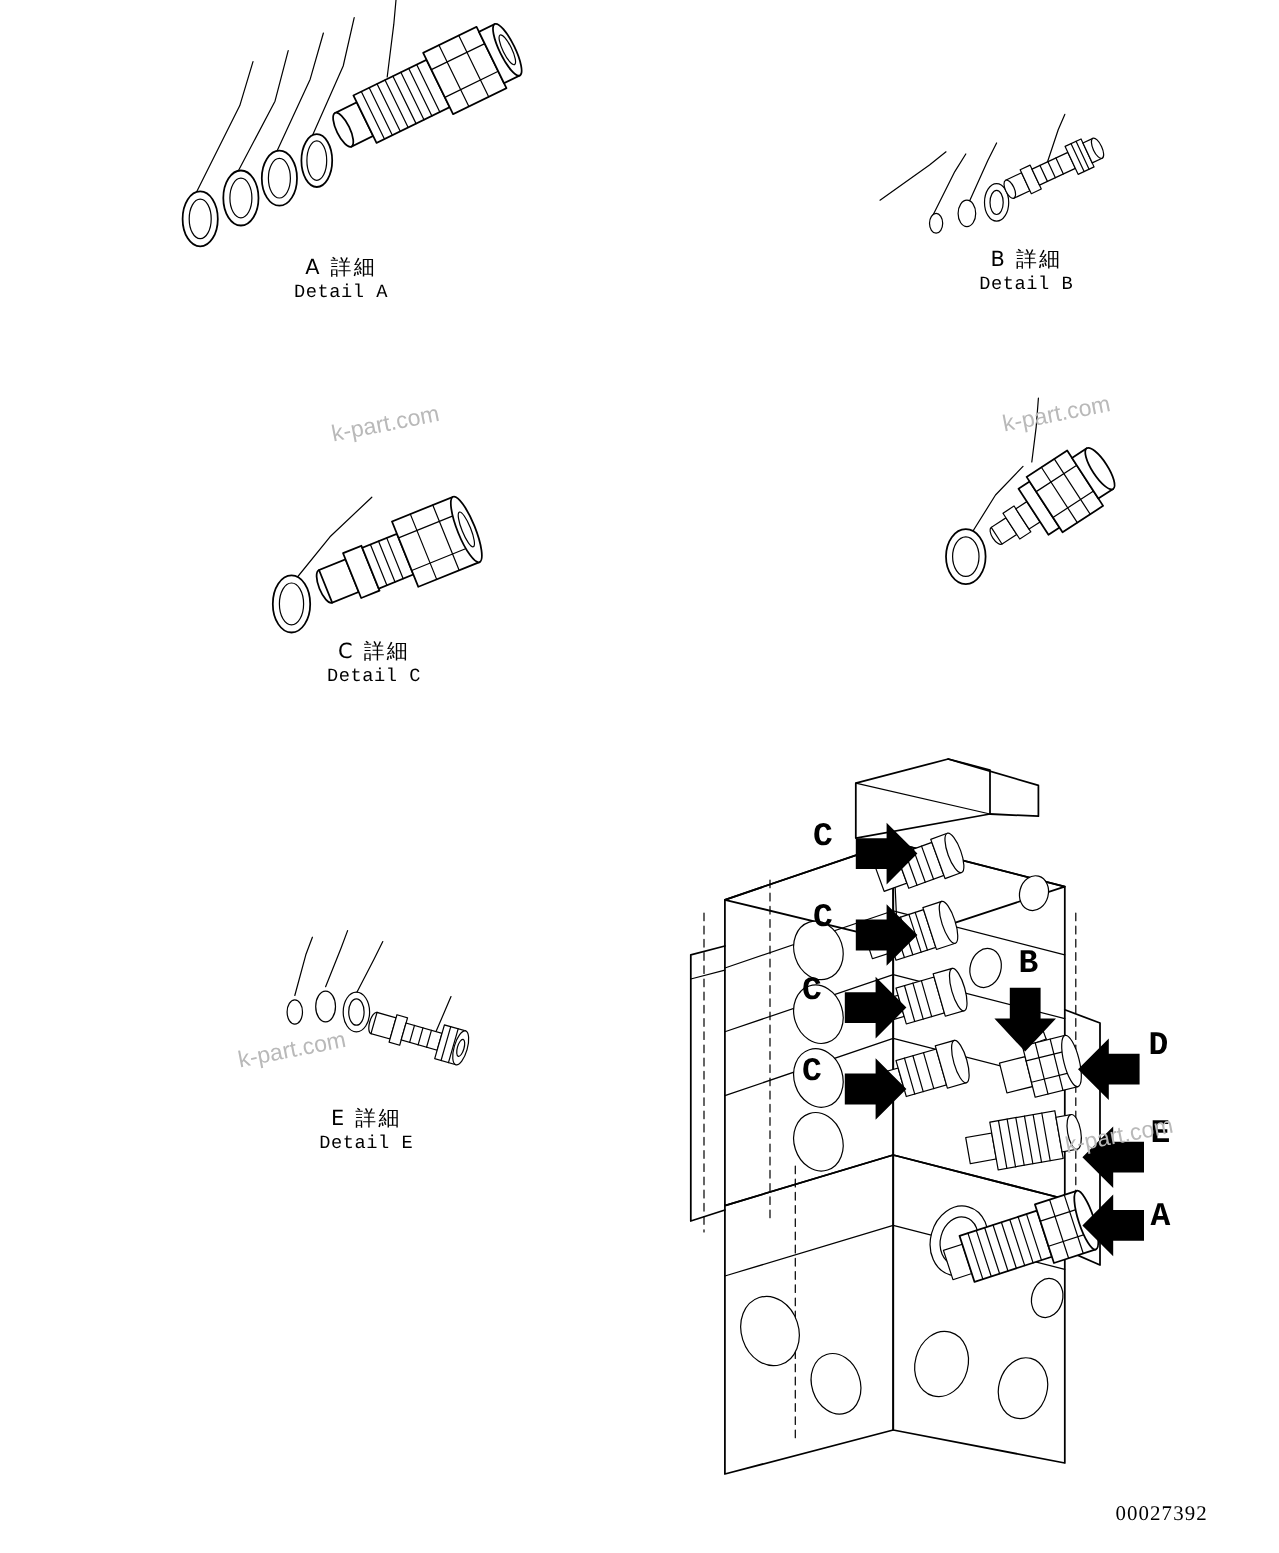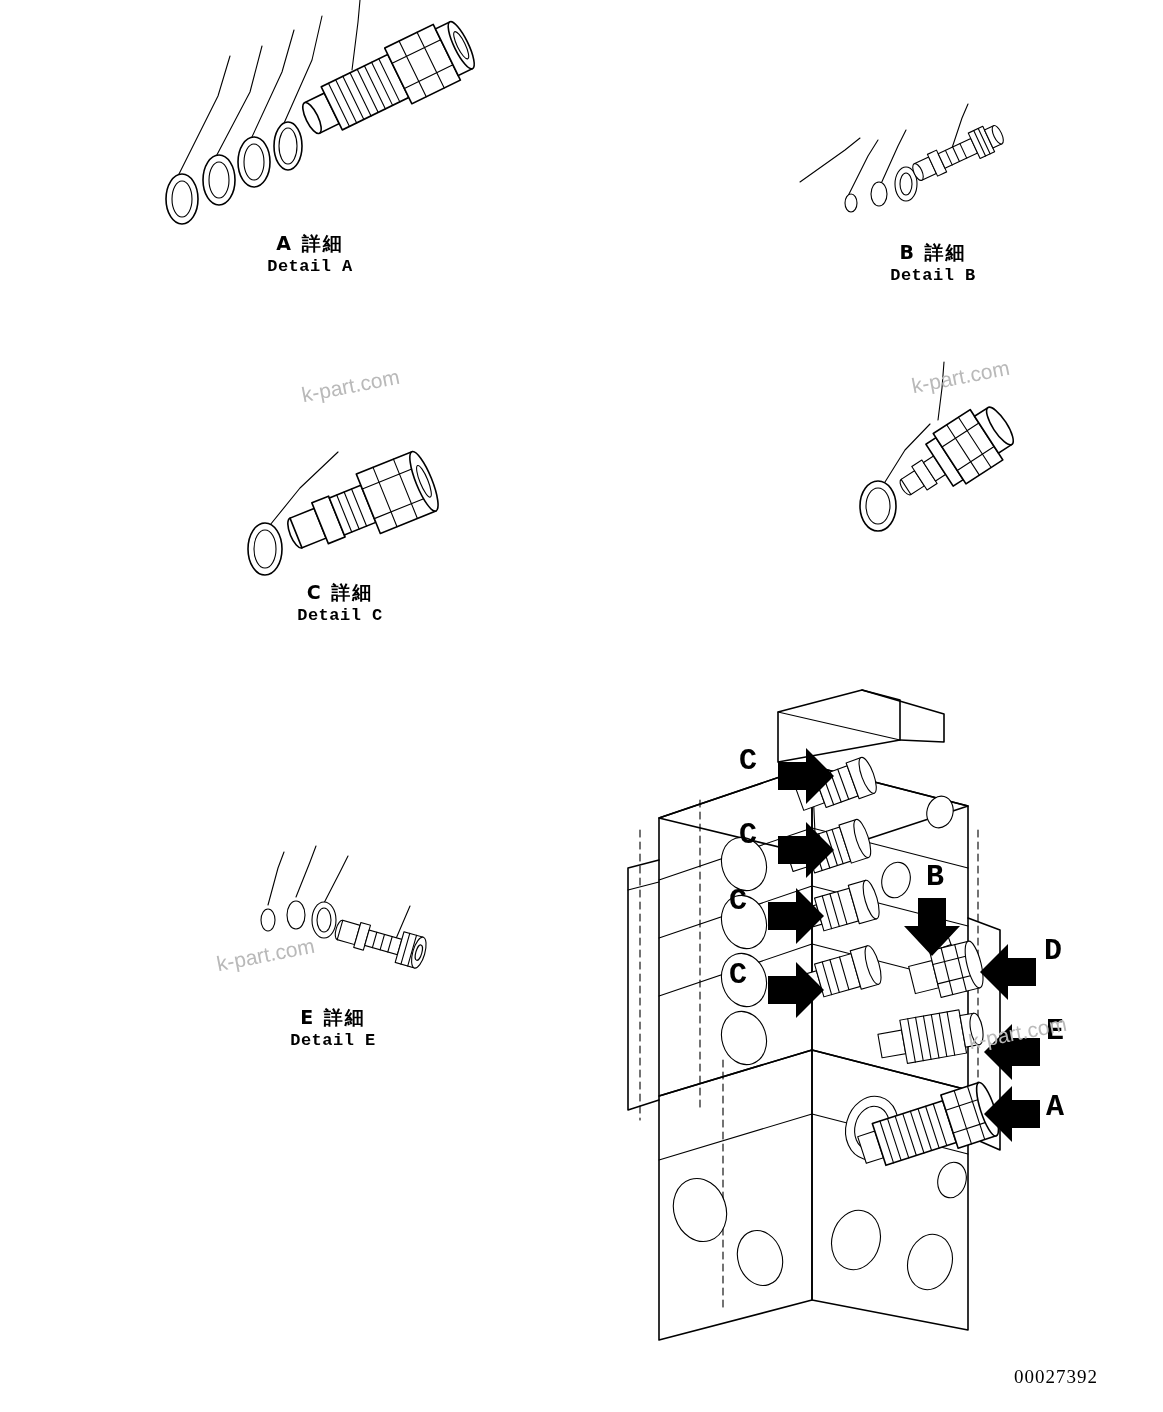--- a/index.html
+++ b/index.html
@@ -25,21 +25,20 @@
     position: absolute;
     left: 0; top: 0;
     width: 1163px;
     height: 1412px;
   }
   .caption {
     position: absolute;
     text-align: center;
     line-height: 1.25;
     white-space: nowrap;
-    font-weight: bold;
   }
   .caption .jp {
     display: block;
     font-family: "DejaVu Sans", sans-serif;
     font-size: 19px;
     letter-spacing: 2px;
   }
   .caption .en {
     display: block;
     font-family: "Liberation Mono", monospace;
@@ -342,21 +341,21 @@
 
       <path class="bk" d="M1040 1100 L1012 1100 L1012 1086 L984 1114 L1012 1142 L1012 1128 L1040 1128 Z"></path>
     </g>
   </svg>
 
   <div class="caption" style="left:215px; top:232px; width:190px;">
     <span class="jp">A 詳細</span>
     <span class="en">Detail A</span>
   </div>
 
-  <div class="caption" style="left:838px; top:225px; width:190px;margin-top:16px;">
+  <div class="caption" style="left:838px; top:225px; width:190px;">
     <span class="jp">B 詳細</span>
     <span class="en">Detail B</span>
   </div>
 
   <div class="caption" style="left:245px; top:581px; width:190px;">
     <span class="jp">C 詳細</span>
     <span class="en">Detail C</span>
   </div>
 
 

